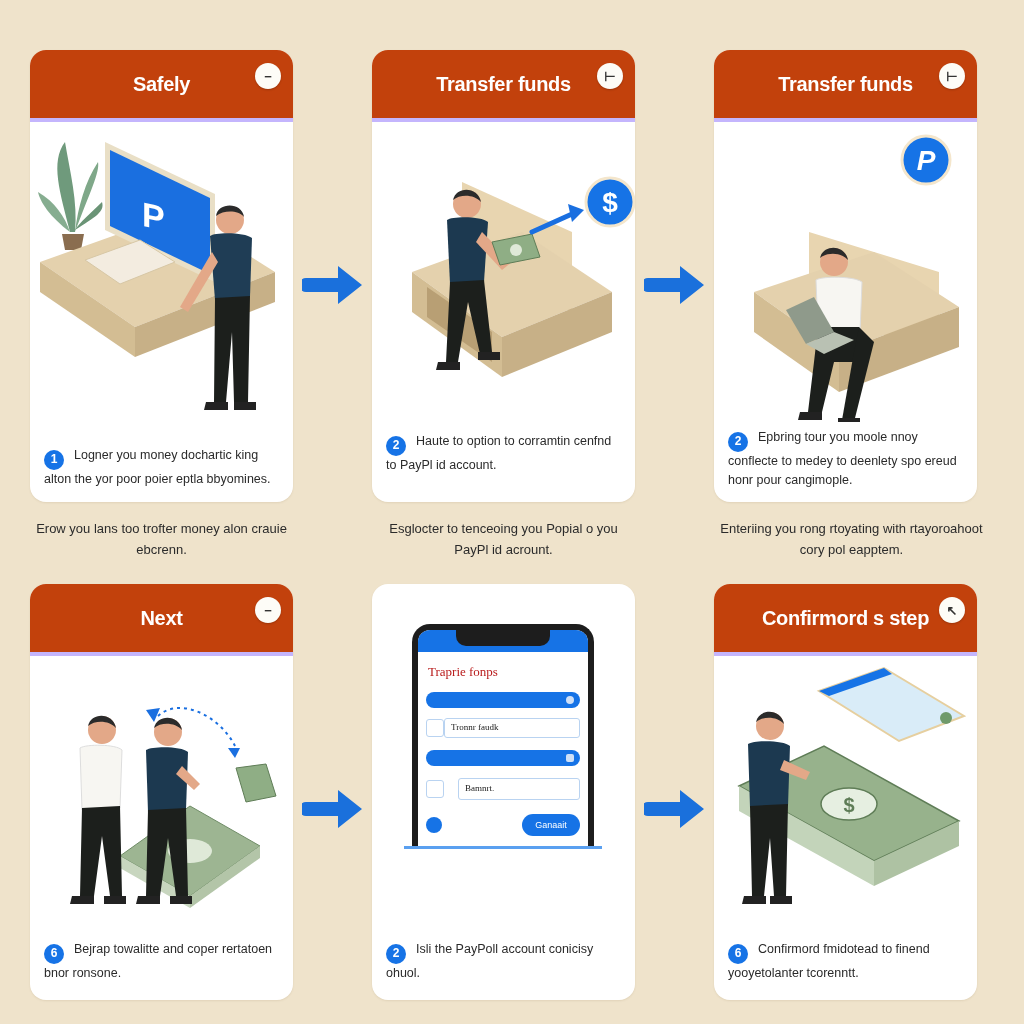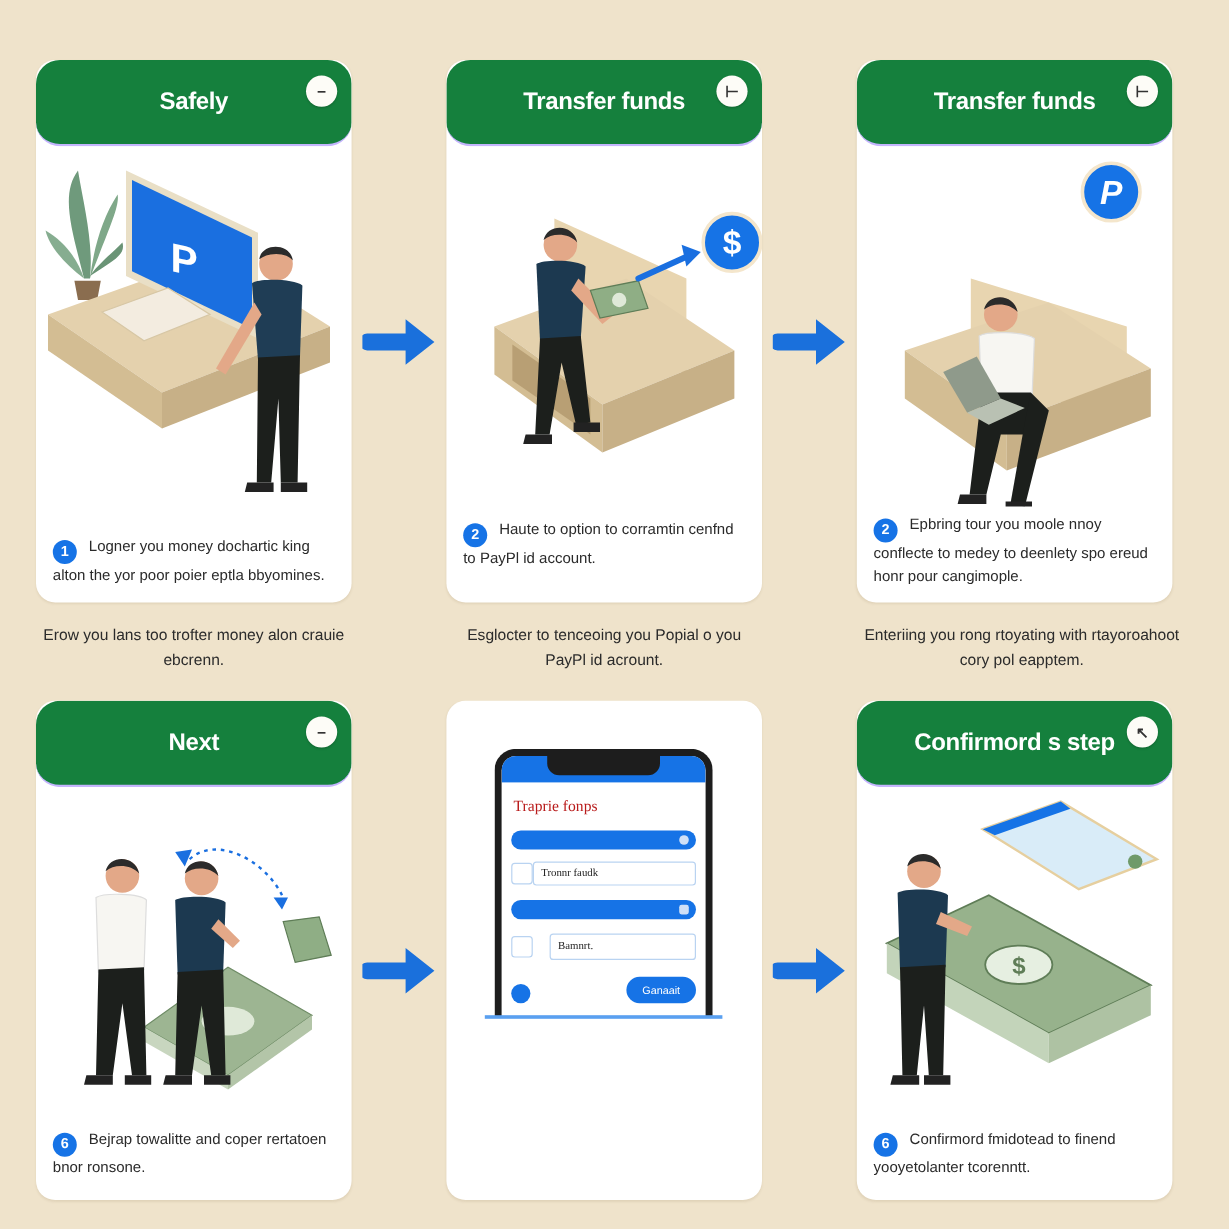--- a/index.html
+++ b/index.html
@@ -9,24 +9,23 @@
       font-family: "Liberation Sans", sans-serif;
     }
     .stage { position: relative; width: 1024px; height: 1024px; }
     .card {
       position: absolute; width: 263px;
       background: #ffffff; border-radius: 16px;
       overflow: hidden;
       box-shadow: 0 1px 2px rgba(120,100,60,0.12);
     }
     .card-header {
-      height: 72px; background: #15803d; position: relative;
+      height: 72px; background: #c2410c; position: relative;
       display: flex; align-items: center; justify-content: center;
-      border-bottom: 2px solid #c4b5fd;
-      border-radius: 20px;
+      border-bottom: 4px solid #c4b5fd;
     }
     .card-title {
       color: #ffffff; font-size: 20px; font-weight: 700;
       letter-spacing: -0.3px;
     }
     .header-btn {
       position: absolute; top: 13px; right: 12px;
       width: 26px; height: 26px; border-radius: 50%;
       background: #fdfcf7;
       display: flex; align-items: center; justify-content: center;
@@ -236,26 +235,29 @@
           <div style="width:18px;height:18px;border:1.5px solid #b9d3f1;border-radius:3px;"></div>
           <div style="margin-left:0;flex:1;height:20px;border:1.5px solid #b9d3f1;border-radius:3px;font-size:9px;font-family:'Liberation Serif',serif;padding:3px 6px;color:#222;">Tronnr faudk</div>
         </div>
         <div style="margin:12px 8px 0;height:16px;background:#1673e6;border-radius:8px;position:relative;">
           <span style="position:absolute;right:6px;top:4px;width:8px;height:8px;border-radius:2px;background:#cfe0f7;"></span>
         </div>
         <div style="display:flex;align-items:center;margin:12px 8px 0;">
           <div style="width:18px;height:18px;border:1.5px solid #b9d3f1;border-radius:3px;"></div>
           <div style="margin-left:14px;flex:1;height:22px;border:1.5px solid #b9d3f1;border-radius:3px;font-size:9px;font-family:'Liberation Serif',serif;padding:4px 6px;color:#222;">Bamnrt.</div>
         </div>
-        <div style="display:flex;align-items:flex-end;justify-content:space-between;margin:14px 8px 0;">
+        <div style="display:flex;align-items:center;justify-content:space-between;margin:14px 8px 0;">
           <div style="width:16px;height:16px;border-radius:50%;background:#1673e6;"></div>
           <div style="width:58px;height:22px;border-radius:11px;background:#1673e6;color:#fff;font-size:9px;display:flex;align-items:center;justify-content:center;">Ganaait</div>
         </div>
       </div>
       <div style="position:absolute;left:32px;top:262px;width:198px;height:3px;background:#5aa0f0;"></div>
+    </div>
+    <div class="step-caption" style="top:356px;">
+      <span class="step-num">2</span><span>Isli the PayPoll account conicisy ohuol.</span>
     </div>
   </div>
 
   <div class="card" style="left:714px;top:584px;height:416px;">
     <div class="card-header">
       <span class="card-title">Confirmord s step</span>
       <div class="header-btn">
         <span>↖</span>
       </div>
     </div>

